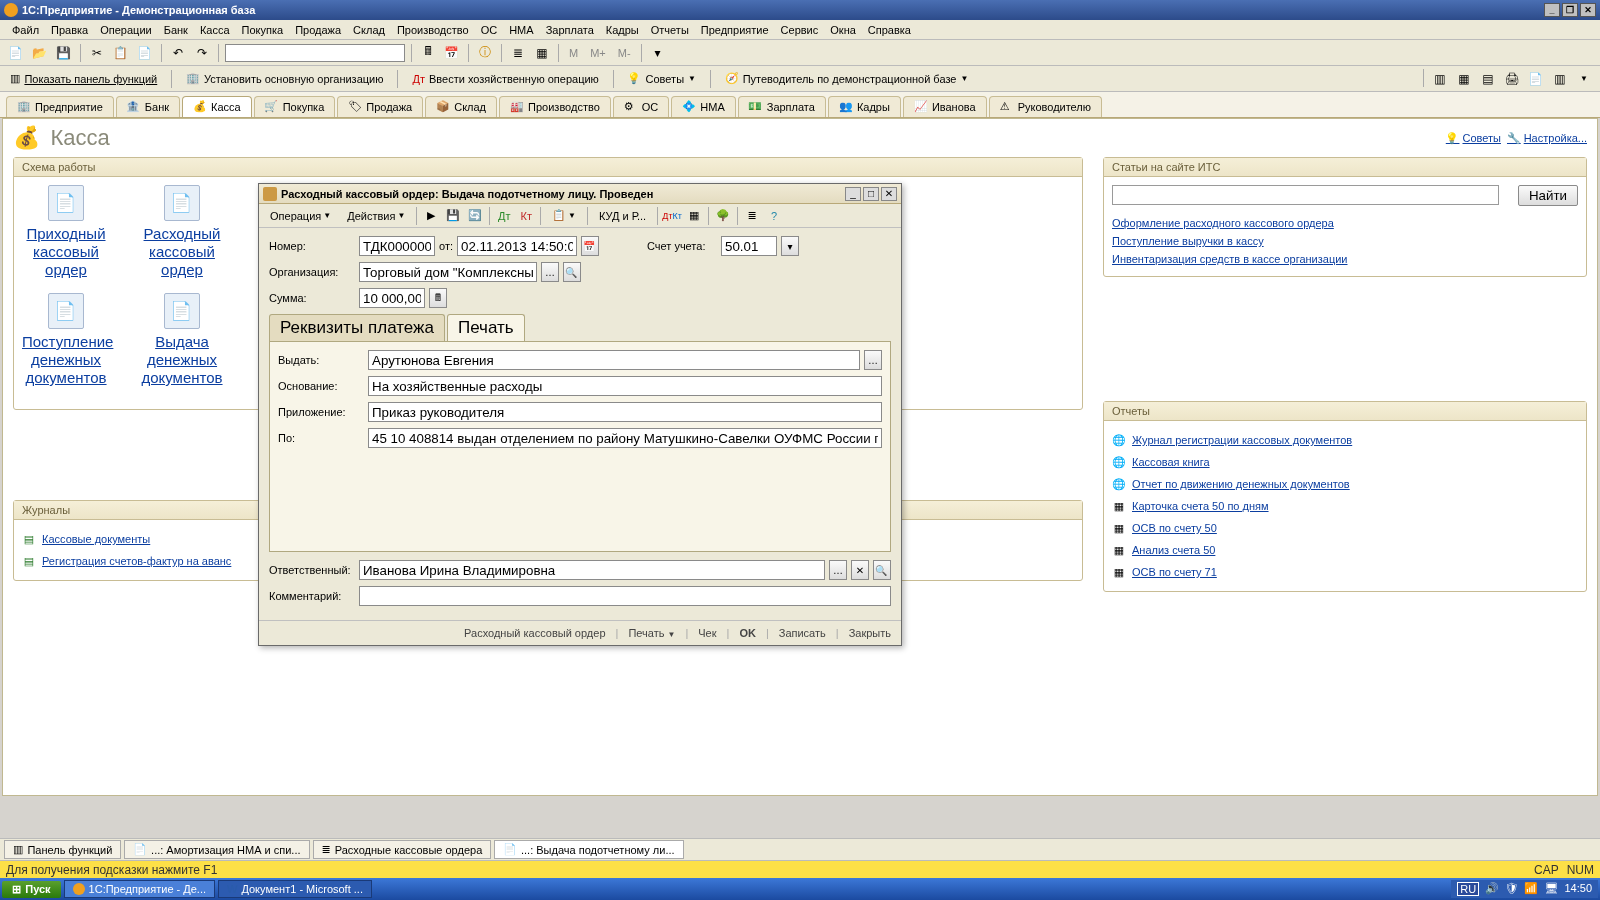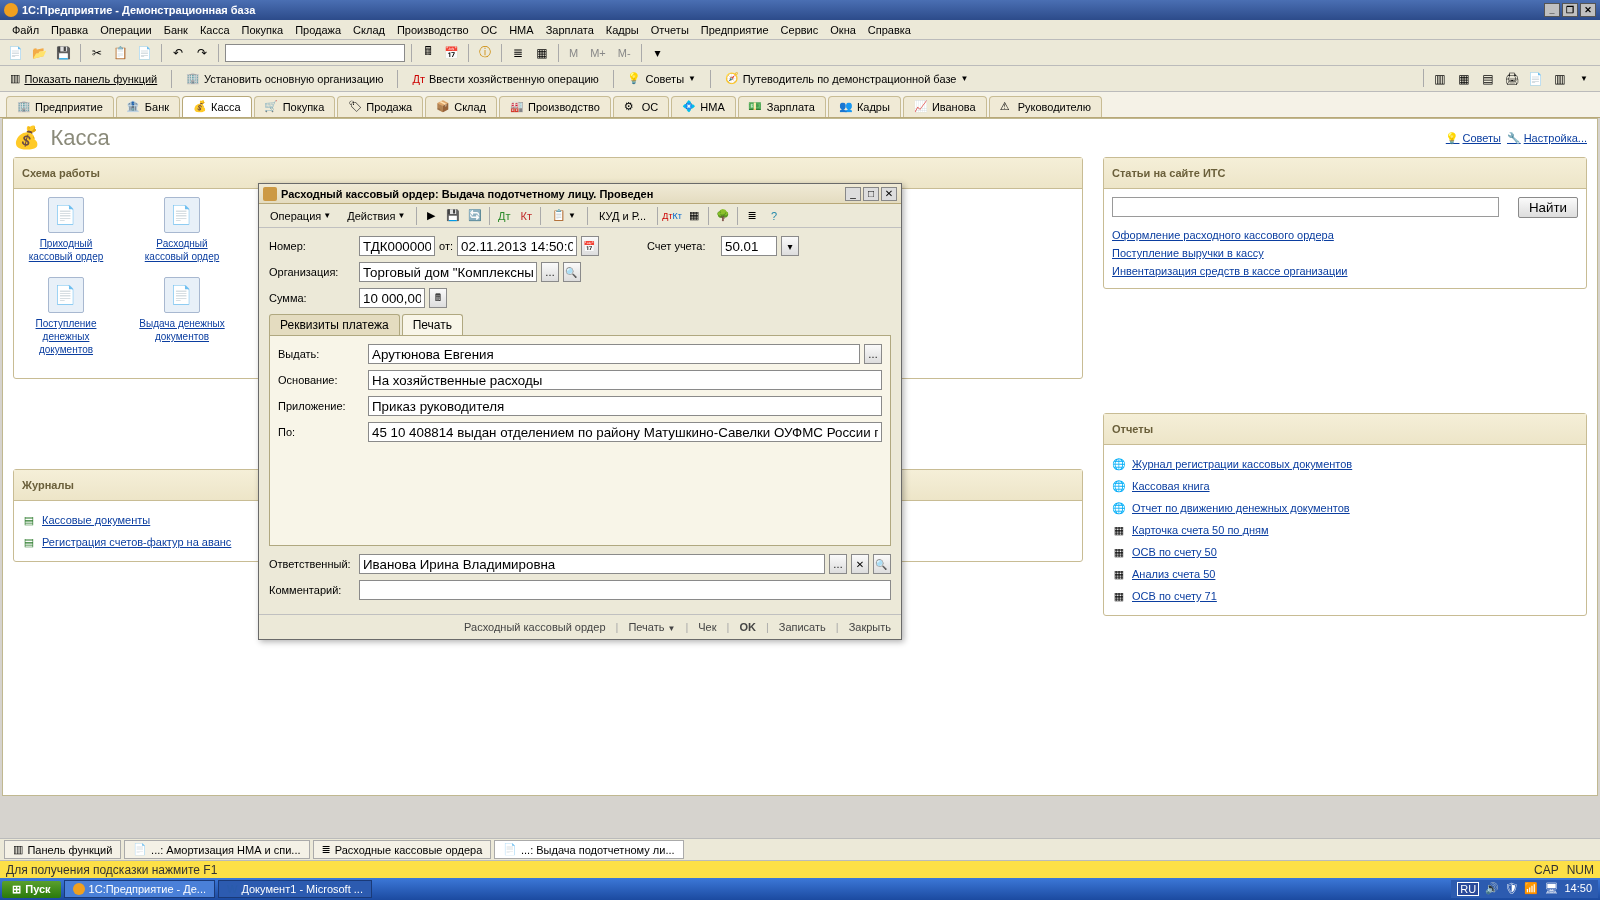--- a/index.html
+++ b/index.html
@@ -21,26 +21,26 @@
 .navtab .ico{width:14px;height:14px;display:inline-block}
 .workspace { background:#fff; height:678px; display:flex; flex-direction:column; border:1px solid #c0b890; margin:0 2px }
 .pagehead { display:flex; align-items:center; padding:6px 10px; gap:10px }
 .pagehead h1 { font-size:22px; color:#8a8a7a; font-weight:normal }
 .pagehead .right{margin-left:auto;display:flex;gap:6px}
 .pagehead .linkbtn{color:#0b3ea0;text-decoration:underline;display:flex;align-items:center;gap:3px}
 .cols { display:flex; flex:1; overflow:hidden }
 .leftcol { width:1090px; padding:0 10px 10px }
 .rightcol { flex:1; padding:0 10px 10px }
 .groupbox { border:1px solid #c8bc94; border-radius:3px; margin-bottom:10px }
-.groupbox .gbtitle { background:linear-gradient(#f5efd8,#ede5c8); padding:9px 8px; color:#6a5f3a; font-weight:bold; border-bottom:1px solid #c8bc94 }
+.groupbox .gbtitle { background:linear-gradient(#f5efd8,#ede5c8); padding:3px 8px; color:#6a5f3a; font-weight:normal; border-bottom:1px solid #c8bc94 }
 .groupbox .gbbody { padding:8px; }
 .schemarow{display:flex;gap:28px;margin-bottom:14px}
 .schemaitem{width:88px;text-align:center}
 .schemaitem .sicon{width:36px;height:36px;margin:0 auto 4px;background:#e8f0f8;border:1px solid #a8b8d0;border-radius:2px;display:flex;align-items:center;justify-content:center;font-size:18px;color:#4a6fb3}
-.schemaitem a{color:#0b3ea0;text-decoration:underline;font-size:10px;line-height:1.2}
+.schemaitem a{color:#0b3ea0;text-decoration:underline;font-size:15px;line-height:1.2}
 .linklist a{color:#0b3ea0;text-decoration:underline;display:block;padding:3px 0}
 .linklist .litem{display:flex;align-items:center;gap:6px;padding:2px 0}
 .licon{width:14px;height:14px;display:inline-flex;align-items:center;justify-content:center;font-size:11px}
 .searchrow{display:flex;gap:19px;margin-bottom:8px}
 .searchrow input{flex:1;border:1px solid #9a9a9a;padding:2px 4px;height:20px}
 .searchrow button{padding:2px 10px;border:1px solid #8a8a8a;background:linear-gradient(#fafafa,#ddd);border-radius:2px}
 
 .dialog { position:absolute; left:258px; top:183px; width:644px; background:#ece9d8; border:1px solid #6a6a6a; box-shadow:2px 2px 6px rgba(0,0,0,.3) }
 .dlg-title { background:linear-gradient(#f0ead6,#e4dcc0); height:20px; display:flex; align-items:center; padding:0 4px; border-bottom:1px solid #b8a878 }
 .dlg-title .dico{width:14px;height:14px;background:#c94;border-radius:2px;margin-right:4px}
@@ -49,21 +49,21 @@
 .dlg-toolbar { background:#ece9d8; height:24px; display:flex; align-items:center; padding:0 4px; gap:2px; border-bottom:1px solid #c0c0c0 }
 .dlg-toolbar .dd{padding:2px 6px;border:1px solid transparent;display:flex;align-items:center;gap:2px}
 .dlg-toolbar .ibtn{width:20px;height:20px;display:flex;align-items:center;justify-content:center;border:1px solid transparent}
 .dlg-body { padding:8px 10px; background:#ece9d8 }
 .frow { display:flex; align-items:center; margin-bottom:6px; gap:4px }
 .flabel { width:86px }
 .finput { border:1px solid #8a8a8a; background:#fff; height:20px; padding:1px 3px }
 .fsmall{width:100px}
 .fbtn{width:18px;height:20px;border:1px solid #8a8a8a;background:linear-gradient(#fafafa,#ddd);display:flex;align-items:center;justify-content:center;font-size:10px}
 .subtabs{display:flex;margin-top:4px;border-bottom:1px solid #b0a880}
-.subtab{padding:3px 10px;border:1px solid #b0a880;border-bottom:none;background:#e4dcc0;margin-right:2px;border-radius:3px 3px 0 0;font-size:12px}
+.subtab{padding:3px 10px;border:1px solid #b0a880;border-bottom:none;background:#e4dcc0;margin-right:2px;border-radius:3px 3px 0 0;font-size:17px}
 .subtab.active{background:#f8f5e8}
 .subtabbody{background:#f8f5e8;border:1px solid #b0a880;border-top:none;padding:8px}
 .dlg-footer{background:#ece9d8;border-top:1px solid #c0c0c0;padding:6px 10px;display:flex;justify-content:flex-end;gap:10px;align-items:center}
 .dlg-footer .lnk{color:#444;text-decoration:none}
 .dlg-footer .btnok{font-weight:bold}
 
 .windowtabs{position:absolute;left:0;bottom:40px;height:22px;width:100%;background:#ece9d8;border-top:1px solid #bbb;display:flex;align-items:center;padding:0 4px;gap:3px}
 .wtab{border:1px solid #aaa;background:#f4f1e6;padding:2px 8px;font-size:11px;display:flex;align-items:center;gap:4px}
 .wtab.active{background:#fff}
 .statusbar{position:absolute;left:0;bottom:22px;height:18px;width:100%;background:#fde047;border-top:1px solid #bbb;display:flex;align-items:center;padding:0 6px;font-size:12px;color:#333}

